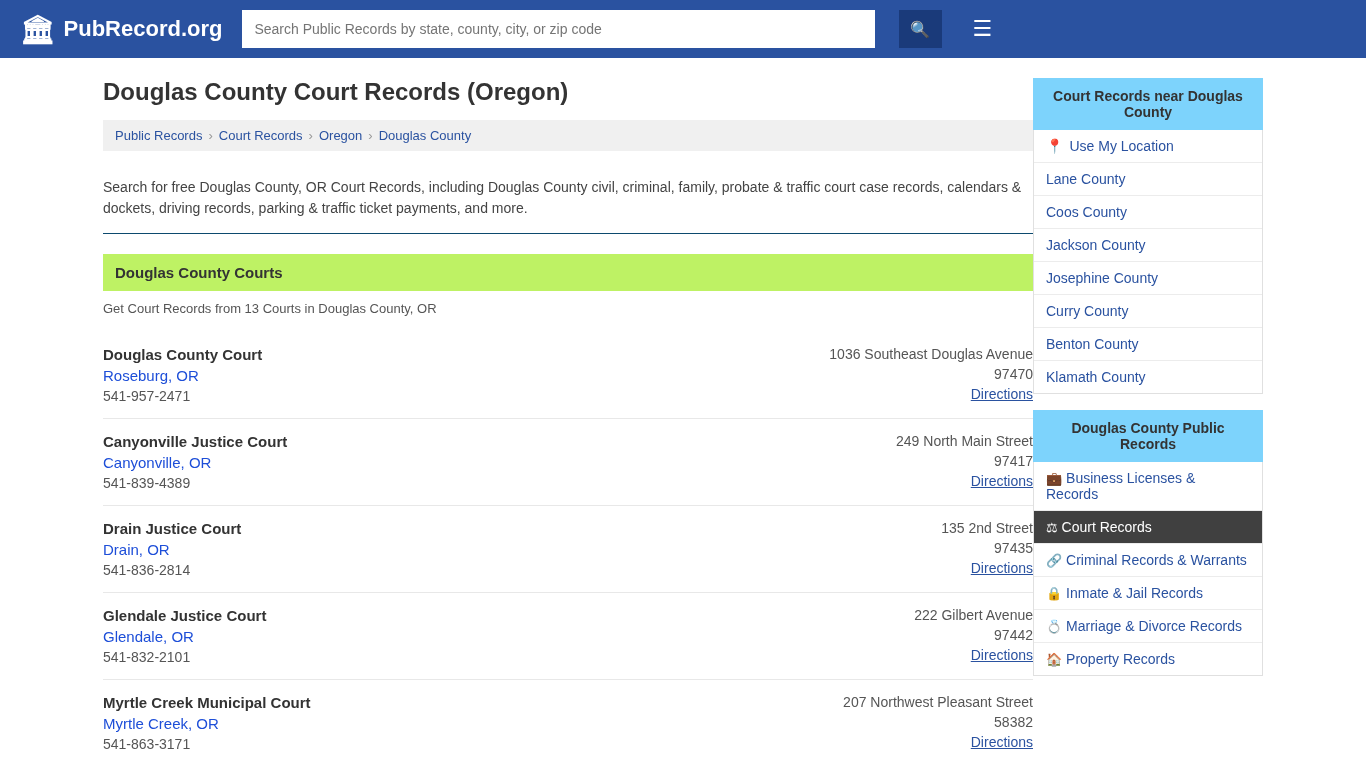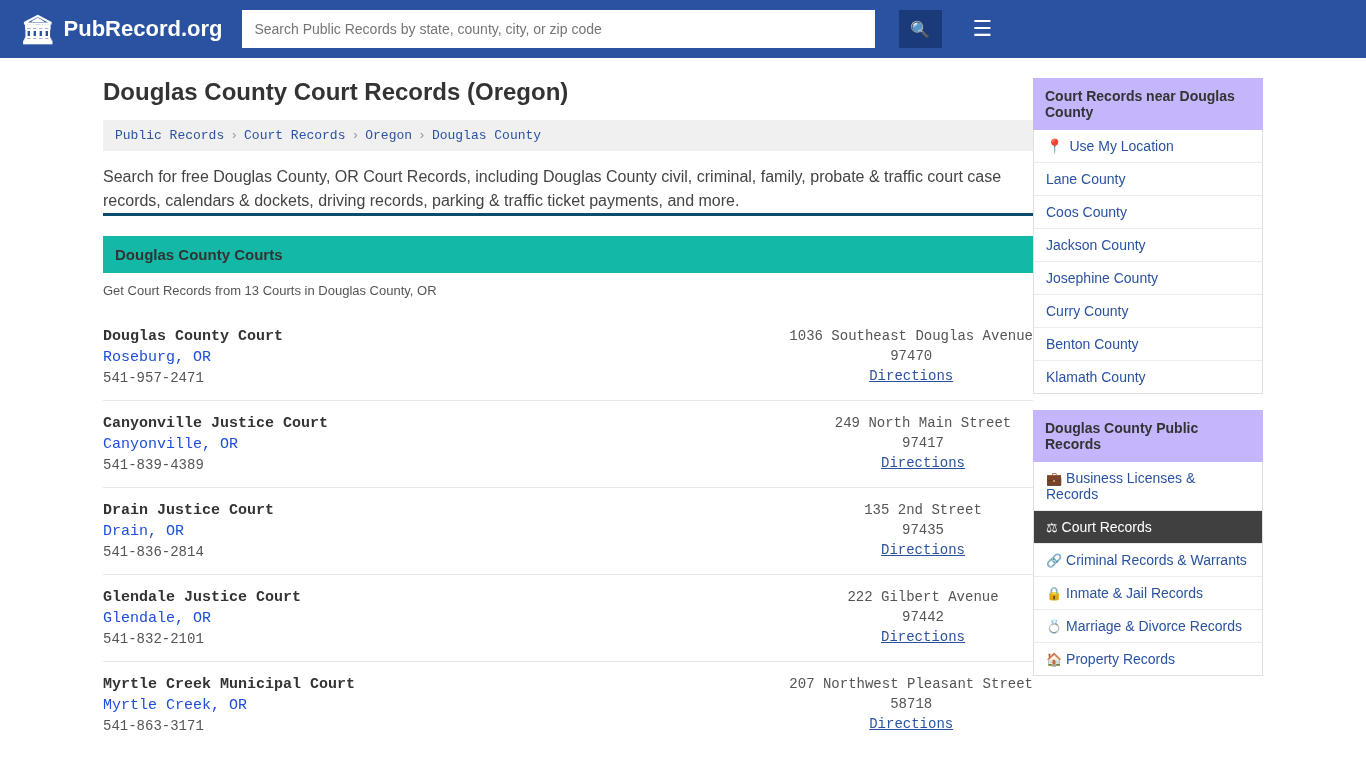--- a/index.html
+++ b/index.html
@@ -80,60 +80,59 @@
 
     
     .breadcrumb {
       background: #f0f0f0;
       padding: 8px 12px;
       font-size: 13px;
       color: #555;
       display: flex;
       align-items: center;
       gap: 6px;
-      margin-bottom: 14px;
-      font-family: Liberation Mono, monospace;
+      margin-bottom: 26px;
     }
     .breadcrumb a {
       color: #2a52a0;
       text-decoration: none;
     }
     .breadcrumb-sep { color: #999; }
 
     
     .description {
-      font-size: 16px;
+      font-size: 14px;
       color: #444;
       line-height: 1.5;
       margin-bottom: 20px;
-      border-bottom: 3px solid #0c4a6e;
+      border-bottom: 1px solid #0c4a6e;
+      padding-bottom: 14px;
     }
 
     
     .section-header {
-      background: #14b8a6;
+      background: #bef264;
       padding: 10px 12px;
       font-weight: bold;
       font-size: 15px;
       margin-bottom: 10px;
     }
 
     .section-subtext {
       font-size: 13px;
       color: #555;
       margin-bottom: 16px;
     }
 
     
     .court-entry {
       display: flex;
       justify-content: space-between;
       padding: 14px 0;
       border-bottom: 1px solid #e8e8e8;
-      font-family: Liberation Mono, monospace;
     }
     .court-entry:last-child {
       border-bottom: none;
     }
     .court-left {}
     .court-name {
       font-weight: bold;
       font-size: 15px;
       color: #333;
       margin-bottom: 4px;
@@ -141,21 +140,21 @@
     .court-city {
       color: #1d4ed8;
       font-size: 15px;
       margin-bottom: 4px;
     }
     .court-phone {
       font-size: 14px;
       color: #555;
     }
     .court-right {
-      text-align: center;
+      text-align: right;
       min-width: 220px;
     }
     .court-address {
       font-size: 14px;
       color: #555;
       margin-bottom: 4px;
     }
     .court-zip {
       font-size: 14px;
       color: #555;
@@ -168,25 +167,26 @@
       cursor: pointer;
     }
 
     
     .sidebar {
       width: 230px;
       flex-shrink: 0;
     }
 
     .sidebar-section-title {
-      background: #c4b5fd;
+      background: #7dd3fc;
       padding: 10px 12px;
       font-weight: bold;
       font-size: 14px;
       margin-bottom: 0;
+      text-align: center;
     }
 
     .sidebar-list {
       list-style: none;
       border: 1px solid #e0e0e0;
       border-top: none;
       margin-bottom: 16px;
     }
     .sidebar-list li {
       padding: 8px 12px;
@@ -319,21 +319,21 @@
       </div>
     </div>
         <div class="court-entry">
       <div class="court-left">
         <div class="court-name">Myrtle Creek Municipal Court</div>
         <div class="court-city">Myrtle Creek, OR</div>
         <div class="court-phone">541-863-3171</div>
       </div>
       <div class="court-right">
         <div class="court-address">207 Northwest Pleasant Street</div>
-        <div class="court-zip">58718</div>
+        <div class="court-zip">58382</div>
         <a class="directions-link" href="#">Directions</a>
       </div>
     </div>
       </div>
 
   </div>
 
   <aside class="sidebar">
 
     <div class="sidebar-section-title">Court Records near Douglas County</div>

